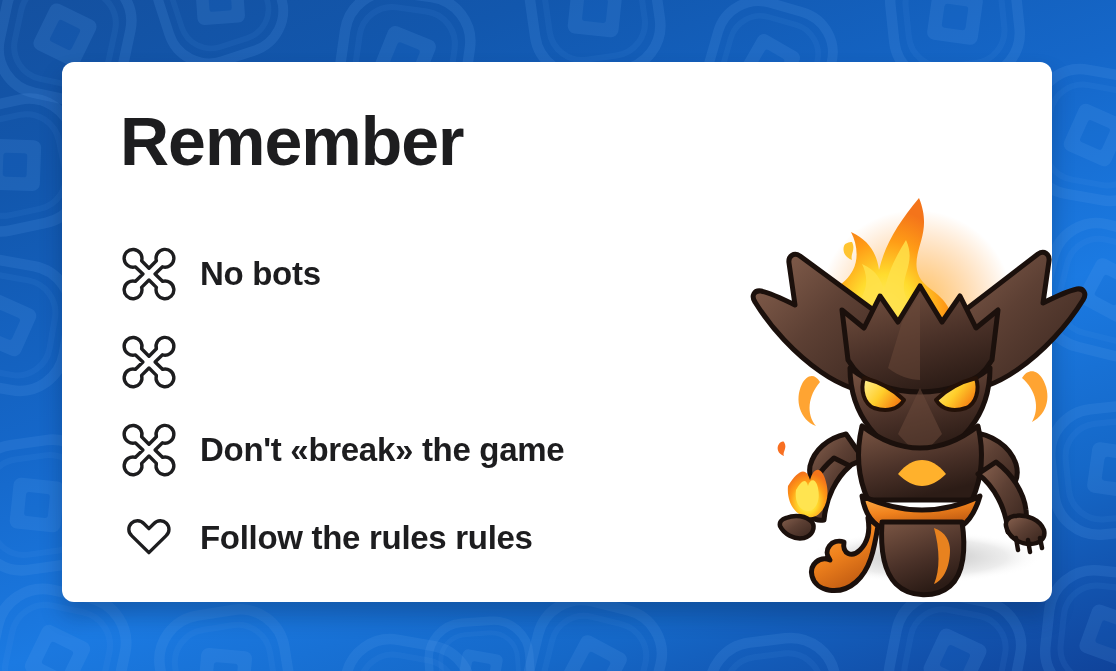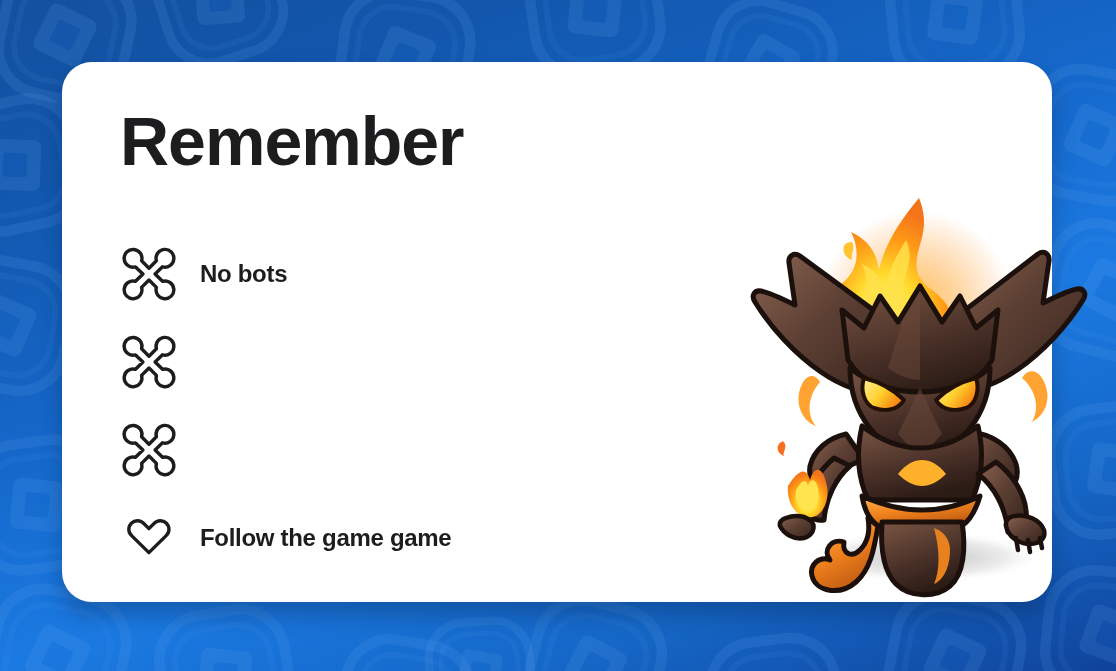--- a/index.html
+++ b/index.html
@@ -30,21 +30,21 @@
     position:absolute;
     opacity:.16;
   }
   .wm svg { display:block; }
   
   #card {
     position:absolute;
     left:62px; top:62px;
     width:990px; height:540px;
     background:#ffffff;
-    border-radius:30px;
+    border-radius:12px;
     box-shadow:0 14px 22px rgba(8,30,70,.30);
   }
   #title {
     position:absolute;
     left:58px; top:40px;
     font-size:68px;
     font-weight:bold;
     letter-spacing:-1px;
     color:#1d1d1f;
   }
@@ -59,21 +59,21 @@
     height:88px;
   }
   .rule-icon {
     width:62px; height:62px;
     flex:0 0 62px;
     display:flex; align-items:center; justify-content:center;
   }
   .rule-icon svg { display:block; }
   .rule-label {
     margin-left:20px;
-    font-size:24px;
+    font-size:33px;
     font-weight:bold;
     color:#1d1d1f;
     letter-spacing:-.3px;
     white-space:nowrap;
   }
   
   #character {
     position:absolute;
     left:676px; top:120px;
     width:360px; height:420px;
@@ -310,29 +310,30 @@
           </svg>
         </span>
       </div>
 
       <div class="rule">
         <span class="rule-icon">
           <svg width="56" height="56" viewBox="0 0 56 56">
             <path d="M28 22.2 L20.6 14.8 a8.9 8.9 0 1 0 -6.1 6.1 L21.9 28 l-7.4 7.3 a8.9 8.9 0 1 0 6.1 6.1 L28 34 l7.4 7.4 a8.9 8.9 0 1 0 6.1 -6.1 L34.1 28 l7.4 -7.2 a8.9 8.9 0 1 0 -6.1 -6.1 Z" fill="none" stroke="#1d1d1f" stroke-width="3.4" stroke-linejoin="round"></path>
           </svg>
         </span>
+        <span class="rule-label">Don't «break» the game</span>
       </div>
 
       <div class="rule">
         <span class="rule-icon">
           <svg width="56" height="56" viewBox="0 0 56 56">
             <path d="M27.9 42.6 L10.6 25.6 a8.6 8.6 0 1 1 12.2 -12.1 l5.1 5.1 l5.1 -5.1 a8.6 8.6 0 1 1 12.2 12.1 Z" fill="none" stroke="#1d1d1f" stroke-width="3.4" stroke-linejoin="round"></path>
           </svg>
         </span>
-        <span class="rule-label">Follow the game game</span>
+        <span class="rule-label">Follow the rules rules</span>
       </div>
 
     </div>
 
     <div id="character">
       <svg viewBox="0 0 360 420" xmlns="http://www.w3.org/2000/svg">
         <defs>
           <radialGradient id="flameG" cx="50%" cy="68%" r="62%">
             <stop offset="0%" stop-color="#fff27a"></stop>
             <stop offset="38%" stop-color="#ffdc2e"></stop>

